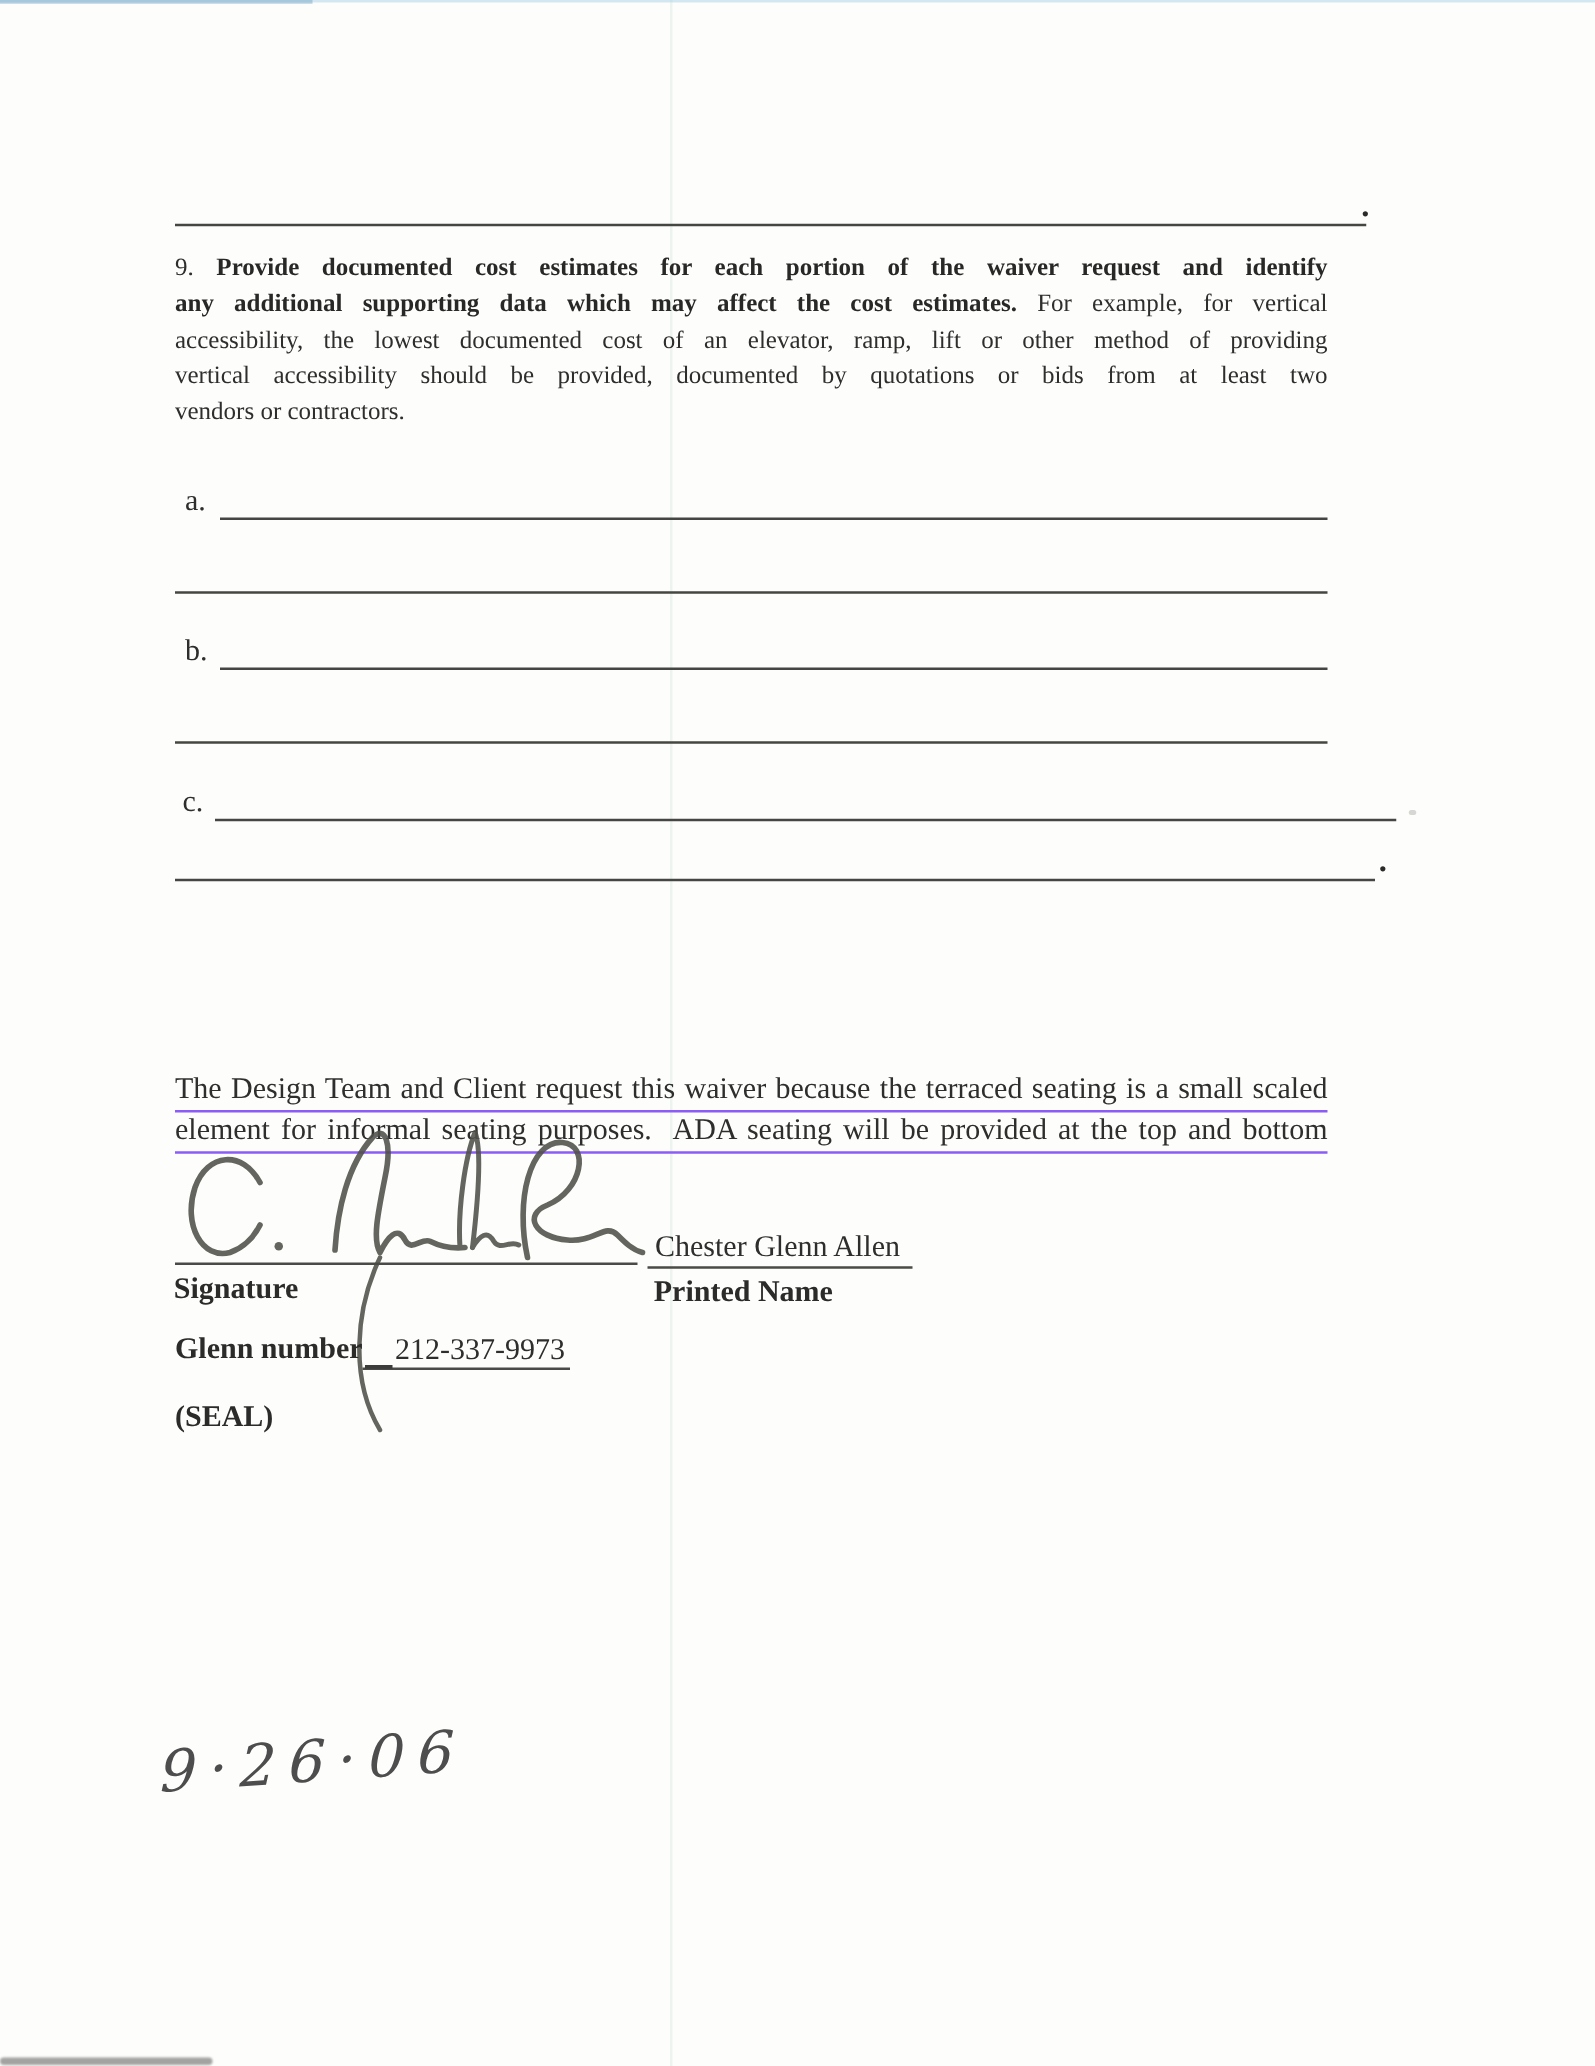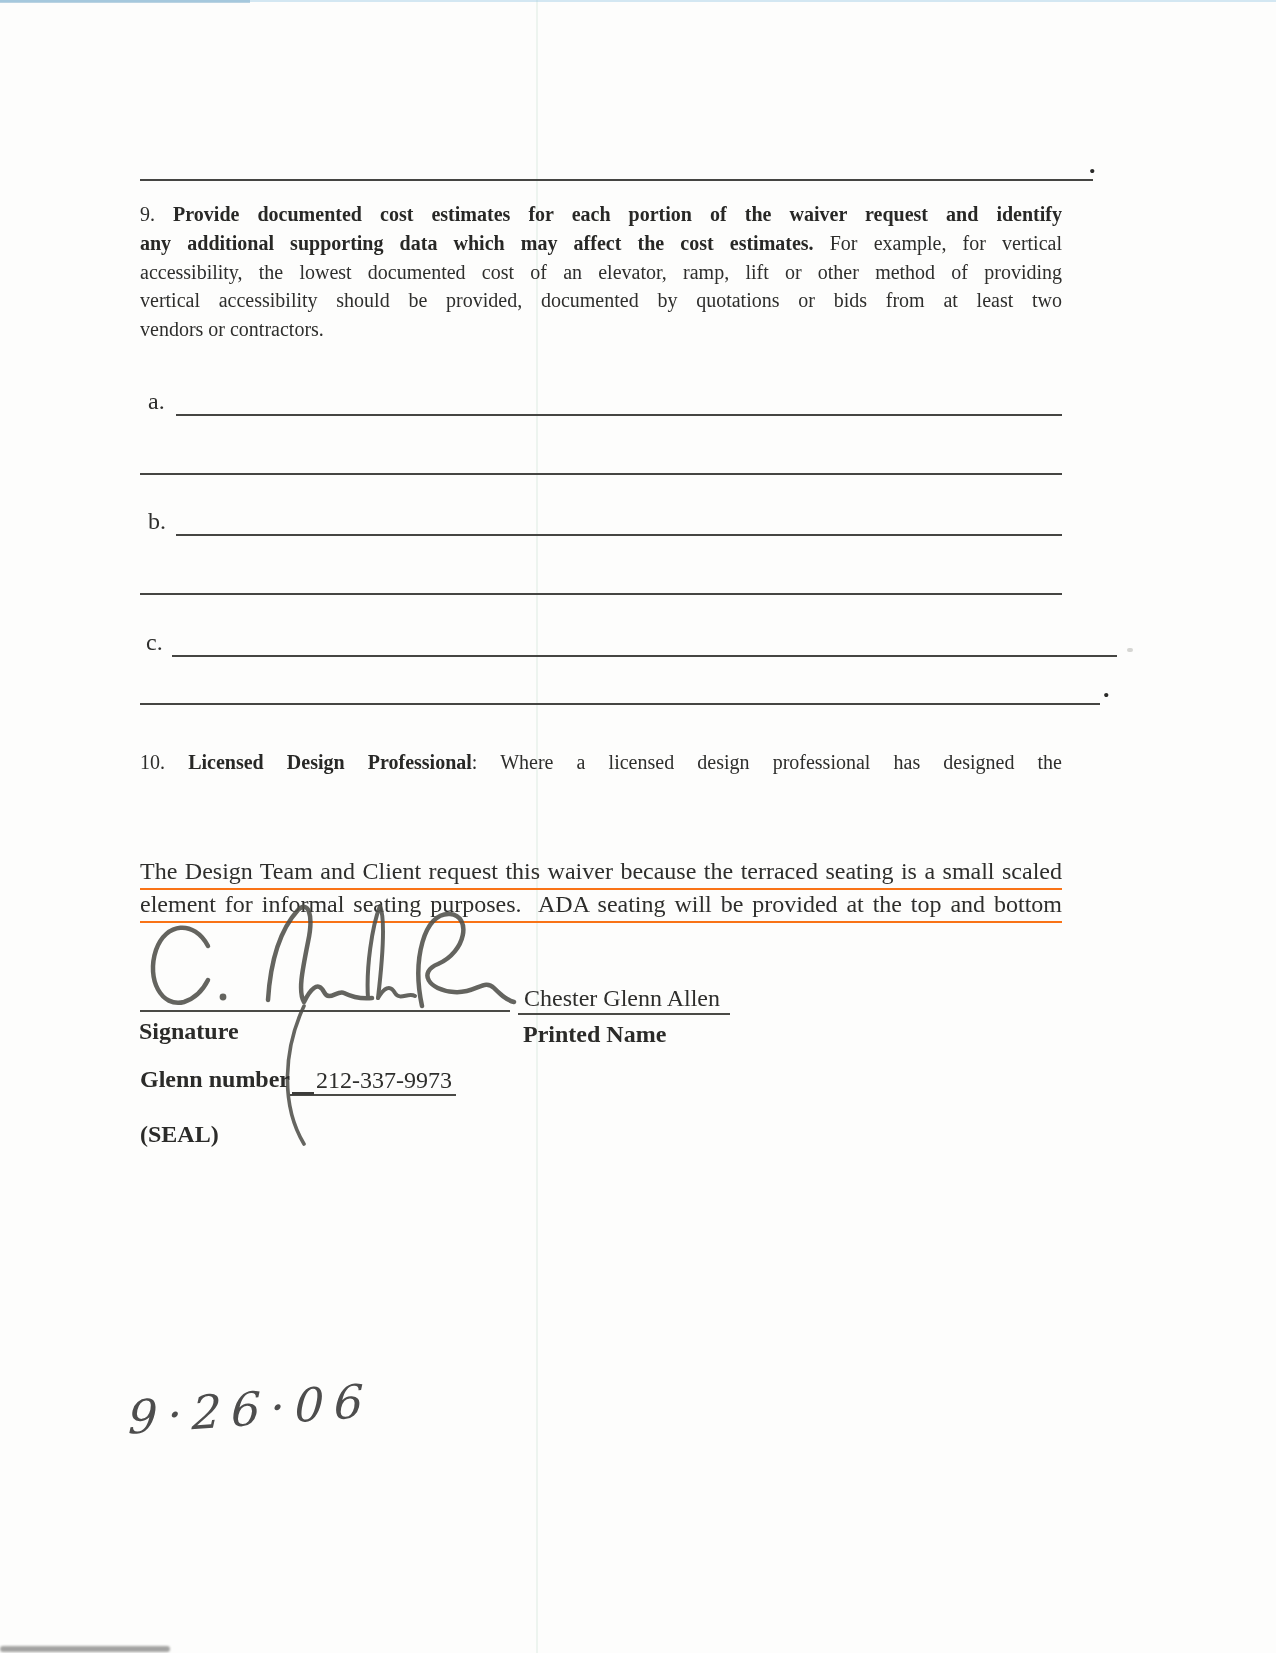--- a/index.html
+++ b/index.html
@@ -28,21 +28,21 @@
   .b{font-weight:bold;color:#282826;}
   .para{position:absolute;width:922px;font-size:20px;line-height:28.8px;}
   .pline{text-align:justify;}
   .pline.jlast{text-align-last:justify;}
   .period{position:absolute;font-size:26px;font-weight:bold;color:#2a2a28;}
 
   .blank-label{position:absolute;font-size:24px;}
 
   
   .cmt{position:absolute;left:140px;top:857px;width:922px;font-size:24px;}
-  .cmt-line{height:31px;line-height:29px;border-bottom:2px solid #f97316;}
+  .cmt-line{height:31px;line-height:29px;border-bottom:2px solid #8b5cf6;}
   .cmt-line.jlast{text-align:justify;text-align-last:justify;}
   .cmt-line.fit{width:max-content;padding-right:12px;max-width:922px;}
 
   .bold-label{position:absolute;font-size:24px;font-weight:bold;color:#2b2b29;}
 
   .sig-svg{position:absolute;left:132px;top:898px;}
   .date-hand{
     position:absolute;left:128px;top:1382px;
     font-family:"DejaVu Serif",serif;
     font-style:italic;
@@ -82,21 +82,20 @@
   <span class="blank-label" style="left:148px;top:508px;">b.</span>
   <div class="rule thin" style="left:176px;top:534px;width:886px;"></div>
   <div class="rule thin" style="left:140px;top:593px;width:922px;"></div>
 
   <span class="blank-label" style="left:146px;top:629px;">c.</span>
   <div class="rule thin" style="left:172px;top:655px;width:945px;"></div>
   <div class="rule thin" style="left:140px;top:703px;width:960px;"></div>
   <span class="period" style="left:1103px;top:674px;">.</span>
 
   <div class="para" style="left:140px;top:748px;line-height:29px;">
-    <div class="pline jlast"><span>10.  </span><span class="b">Licensed Design Professional</span><span>: Where a licensed design professional has designed the</span></div>
   </div>
 
   <div class="cmt">
     <div class="cmt-line jlast">The Design Team and Client request this waiver because the terraced seating is a small scaled</div>
     <div class="cmt-line jlast">element for informal seating purposes.&nbsp; ADA seating will be provided at the top and bottom</div>
   </div>
 
   <svg class="sig-svg" width="420" height="255" viewBox="0 0 420 255">
     <g fill="none" stroke="#50504a" stroke-linecap="round" stroke-linejoin="round" opacity="0.88">
 

